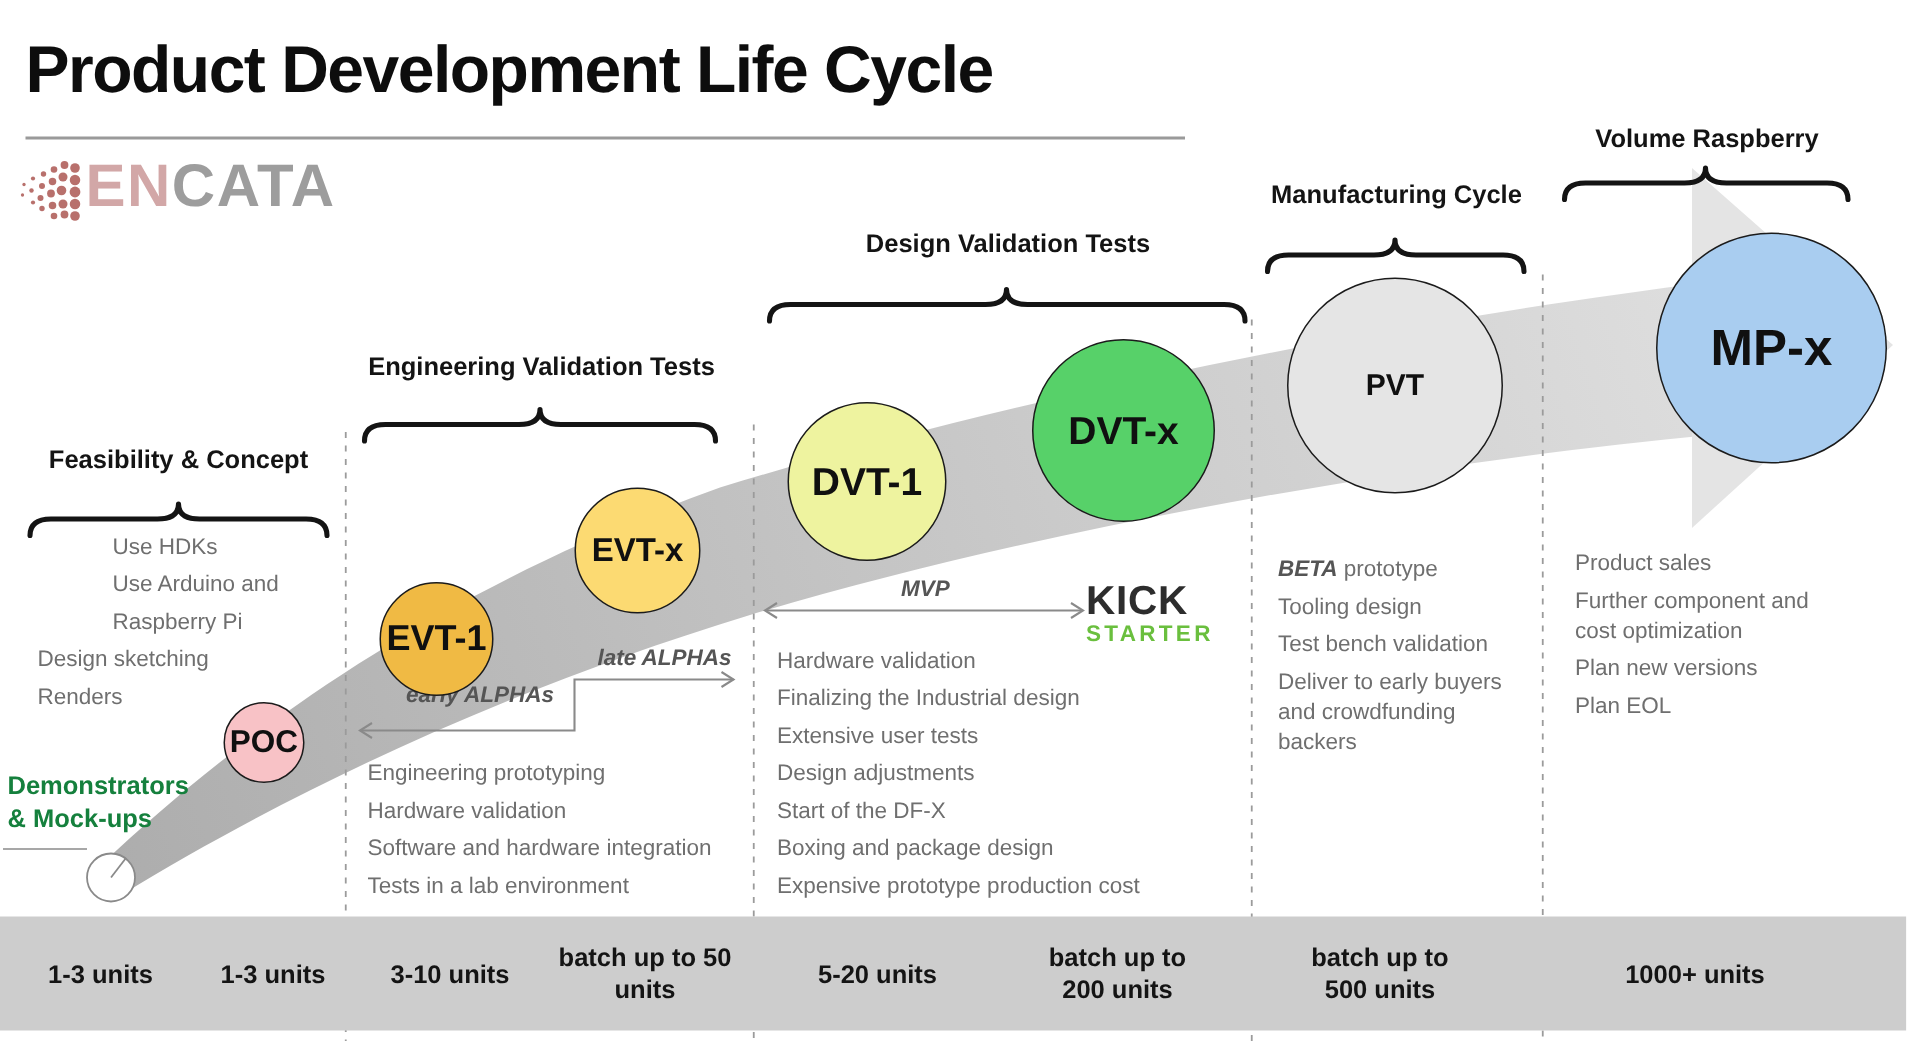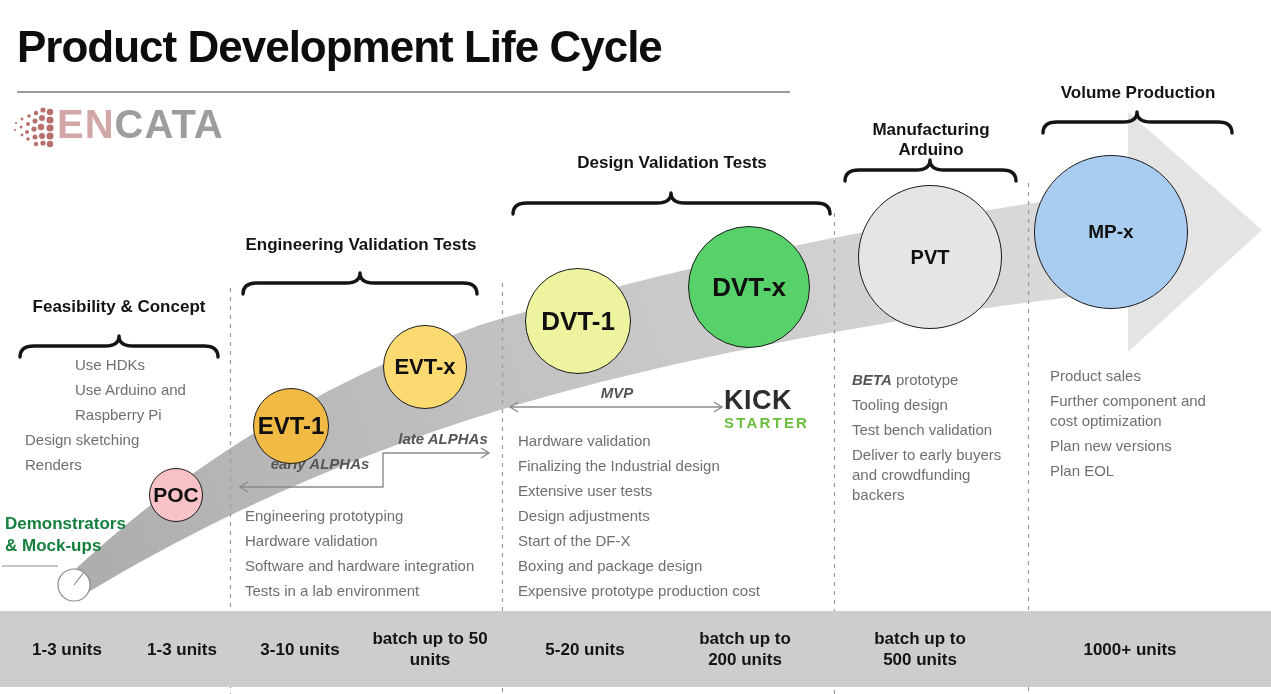--- a/index.html
+++ b/index.html
@@ -107,22 +107,22 @@
 
   <div class="abs title">Product Development Life Cycle</div>
   <div class="abs rule"></div>
   <div class="abs logo-text">
     <span style="color: rgb(210, 167, 167);">EN</span><span style="color: rgb(157, 157, 157);">CATA</span>
   </div>
 
   <div class="abs hdr" style="left:20px;top:297px;width:198px;">Feasibility &amp; Concept</div>
   <div class="abs hdr" style="left:243px;top:235px;width:236px;">Engineering Validation Tests</div>
   <div class="abs hdr" style="left:513px;top:153px;width:318px;">Design Validation Tests</div>
-  <div class="abs hdr" style="left:845px;top:120px;width:172px;">Manufacturing Arduino</div>
-  <div class="abs hdr" style="left:1043px;top:83px;width:190px;">Volume Production</div>
+  <div class="abs hdr" style="left:845px;top:120px;width:172px;">Manufacturing Cycle</div>
+  <div class="abs hdr" style="left:1043px;top:83px;width:190px;">Volume Raspberry</div>
 
   <div class="abs glist" style="left:75px;top:352px;">
     <div>Use HDKs</div>
     <div>Use Arduino and</div>
     <div>Raspberry Pi</div>
   </div>
   <div class="abs glist" style="left:25px;top:427px;">
     <div>Design sketching</div>
     <div>Renders</div>
   </div>
@@ -180,21 +180,21 @@
     </div>
   <div class="abs circle" style="left: 525px; top: 268px; width: 106px; height: 106px; font-size: 26px; background-color: rgb(238, 243, 159);">
       <span>DVT-1</span>
     </div>
   <div class="abs circle" style="left: 688px; top: 226px; width: 122px; height: 122px; font-size: 26px; background-color: rgb(87, 209, 105);">
       <span>DVT-x</span>
     </div>
   <div class="abs circle" style="left: 858px; top: 185px; width: 144px; height: 144px; font-size: 20px; background-color: #e5e5e5;">
       <span>PVT</span>
     </div>
-  <div class="abs circle" style="left: 1034px; top: 155px; width: 154px; height: 154px; font-size: 19px; background-color: rgb(169, 205, 240);">
+  <div class="abs circle" style="left: 1104px; top: 155px; width: 154px; height: 154px; font-size: 34px; background-color: rgb(169, 205, 240);">
       <span>MP-x</span>
     </div>
 
   <div class="abs bar"></div>
   <div class="cell" style="left:17px;width:100px;">1-3 units</div>
   <div class="cell" style="left:130px;width:104px;">1-3 units</div>
   <div class="cell" style="left:248px;width:104px;">3-10 units</div>
   <div class="cell" style="left:368px;width:124px;">batch up to 50 units</div>
   <div class="cell" style="left:533px;width:104px;">5-20 units</div>
   <div class="cell" style="left:683px;width:124px;">batch up to 200 units</div>

